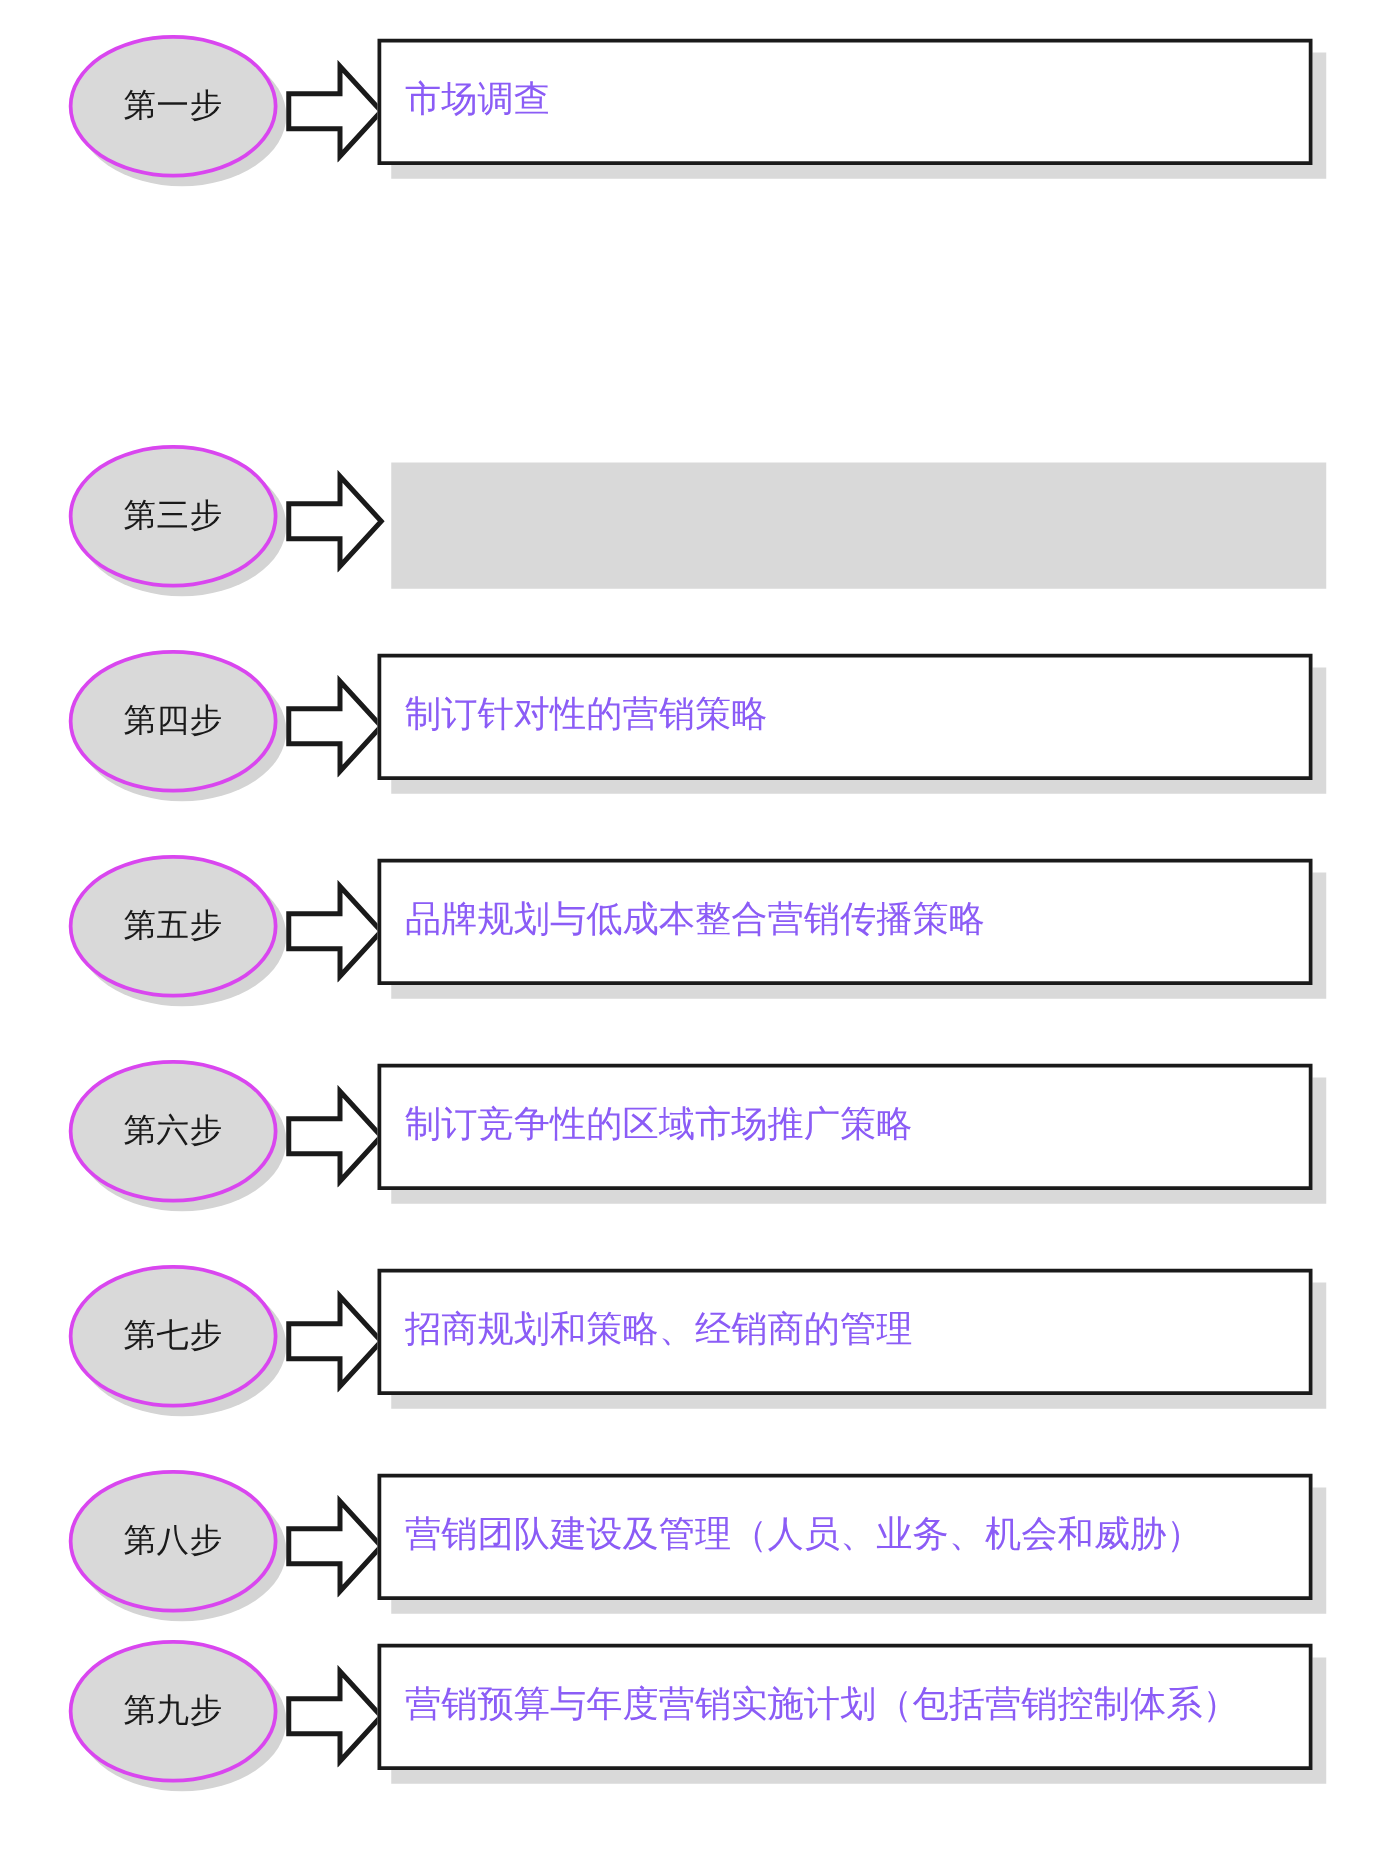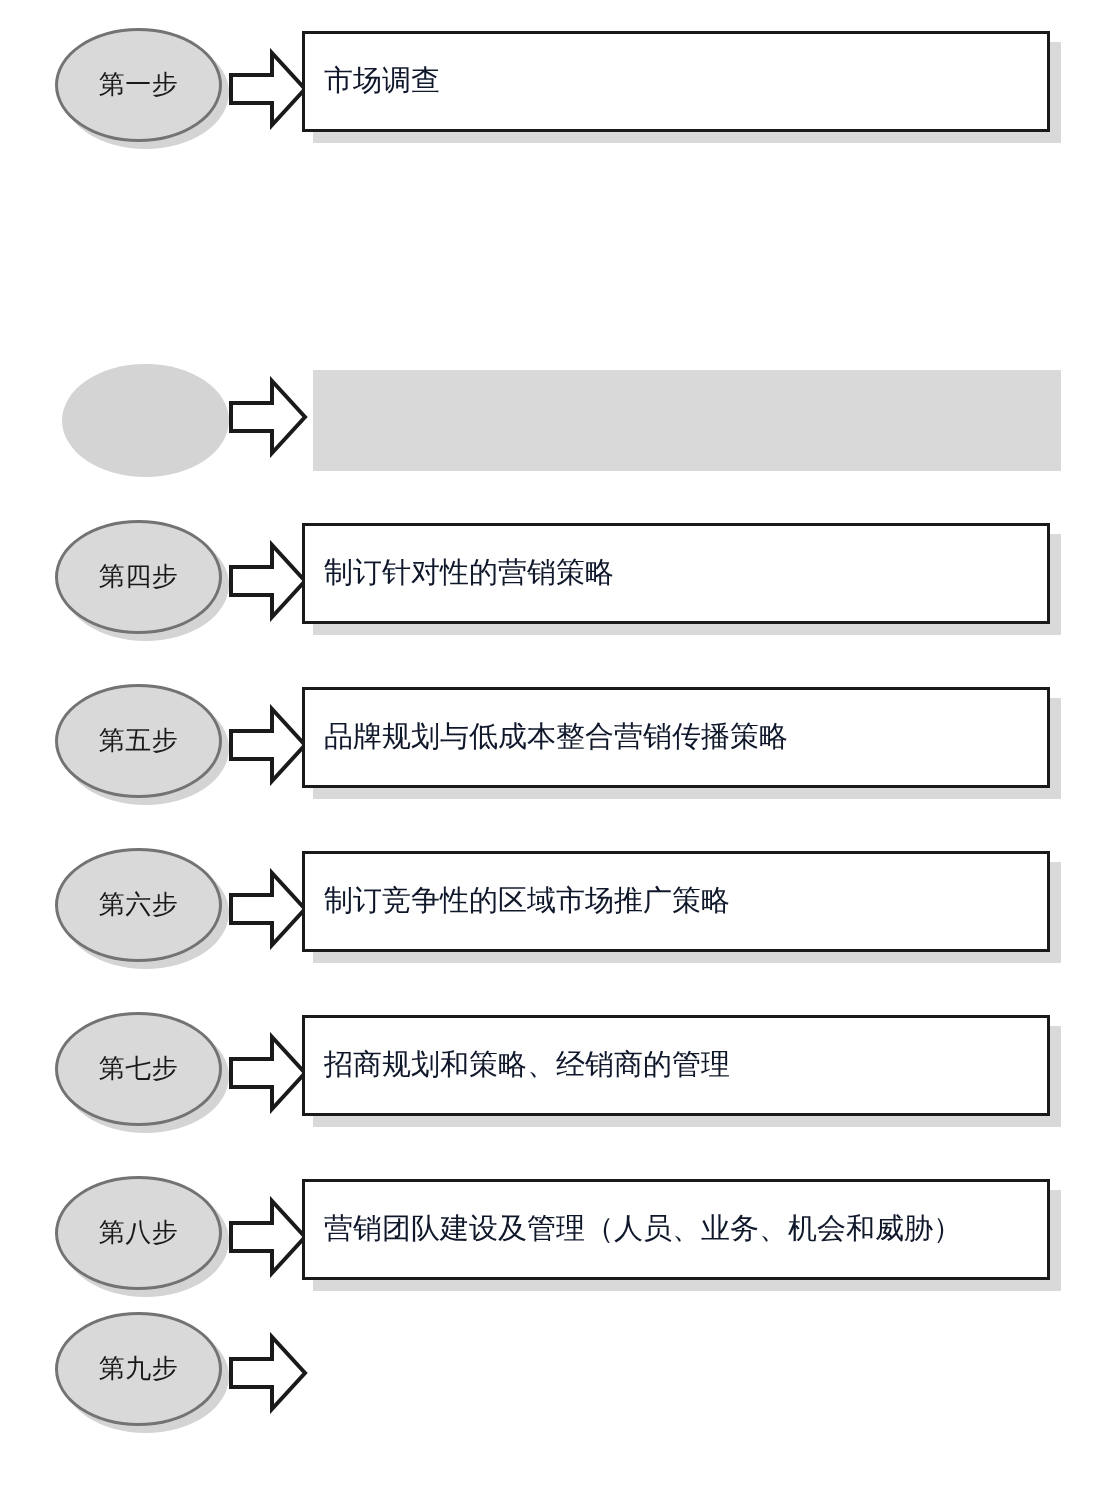--- a/index.html
+++ b/index.html
@@ -48,21 +48,21 @@
     filter: blur(0.5px);
   }
   .step-ellipse {
     position: absolute;
     left: 7px;
     top: 6px;
     width: 161px;
     height: 108px;
     border-radius: 50%;
     background: #d9d9d9;
-    border: 3px solid #737373;
+    border: 3px solid #d946ef;
     box-sizing: content-box;
     display: flex;
     align-items: center;
     justify-content: center;
   }
   .step-label {
     font-size: 26px;
     color: #1a1a1a;
     letter-spacing: 0.5px;
     line-height: 1;
@@ -109,21 +109,21 @@
     background: #ffffff;
     border: 3px solid #1a1a1a;
     box-sizing: content-box;
     display: flex;
     align-items: center;
   }
   .box-text {
     padding-left: 19px;
     padding-bottom: 2px;
     font-size: 29px;
-    color: #0f172a;
+    color: #8b5cf6;
     line-height: 1.15;
     white-space: nowrap;
     font-family: "Liberation Serif", "DejaVu Serif", serif;
   }
 </style>
 </head>
 <body>
 
 <div id="flow">
 
@@ -144,20 +144,23 @@
       <div class="box">
         <span class="box-text">市场调查</span>
       </div>
     </div>
   </div>
 
 
   <div class="row" style="top:350px">
     <div class="step-wrap">
       <div class="step-shadow"></div>
+      <div class="step-ellipse">
+        <span class="step-label">第三步</span>
+      </div>
     </div>
     <div class="arrow">
       <svg viewBox="0 0 80 82" xmlns="http://www.w3.org/2000/svg" aria-hidden="true">
         <polygon points="3,27 44,27 44,5 77,41 44,77 44,55 3,55" fill="#ffffff" stroke="#1a1a1a" stroke-width="4" stroke-linejoin="miter"></polygon>
       </svg>
     </div>
     <div class="box-wrap">
       <div class="box-shadow"></div>
     </div>
   </div>
@@ -267,15 +270,21 @@
       <div class="step-shadow"></div>
       <div class="step-ellipse">
         <span class="step-label">第九步</span>
       </div>
     </div>
     <div class="arrow">
       <svg viewBox="0 0 80 82" xmlns="http://www.w3.org/2000/svg" aria-hidden="true">
         <polygon points="3,27 44,27 44,5 77,41 44,77 44,55 3,55" fill="#ffffff" stroke="#1a1a1a" stroke-width="4" stroke-linejoin="miter"></polygon>
       </svg>
     </div>
+    <div class="box-wrap">
+      <div class="box-shadow"></div>
+      <div class="box">
+        <span class="box-text">营销预算与年度营销实施计划（包括营销控制体系）</span>
+      </div>
+    </div>
   </div>
 
 </div>
 
 </body></html>

